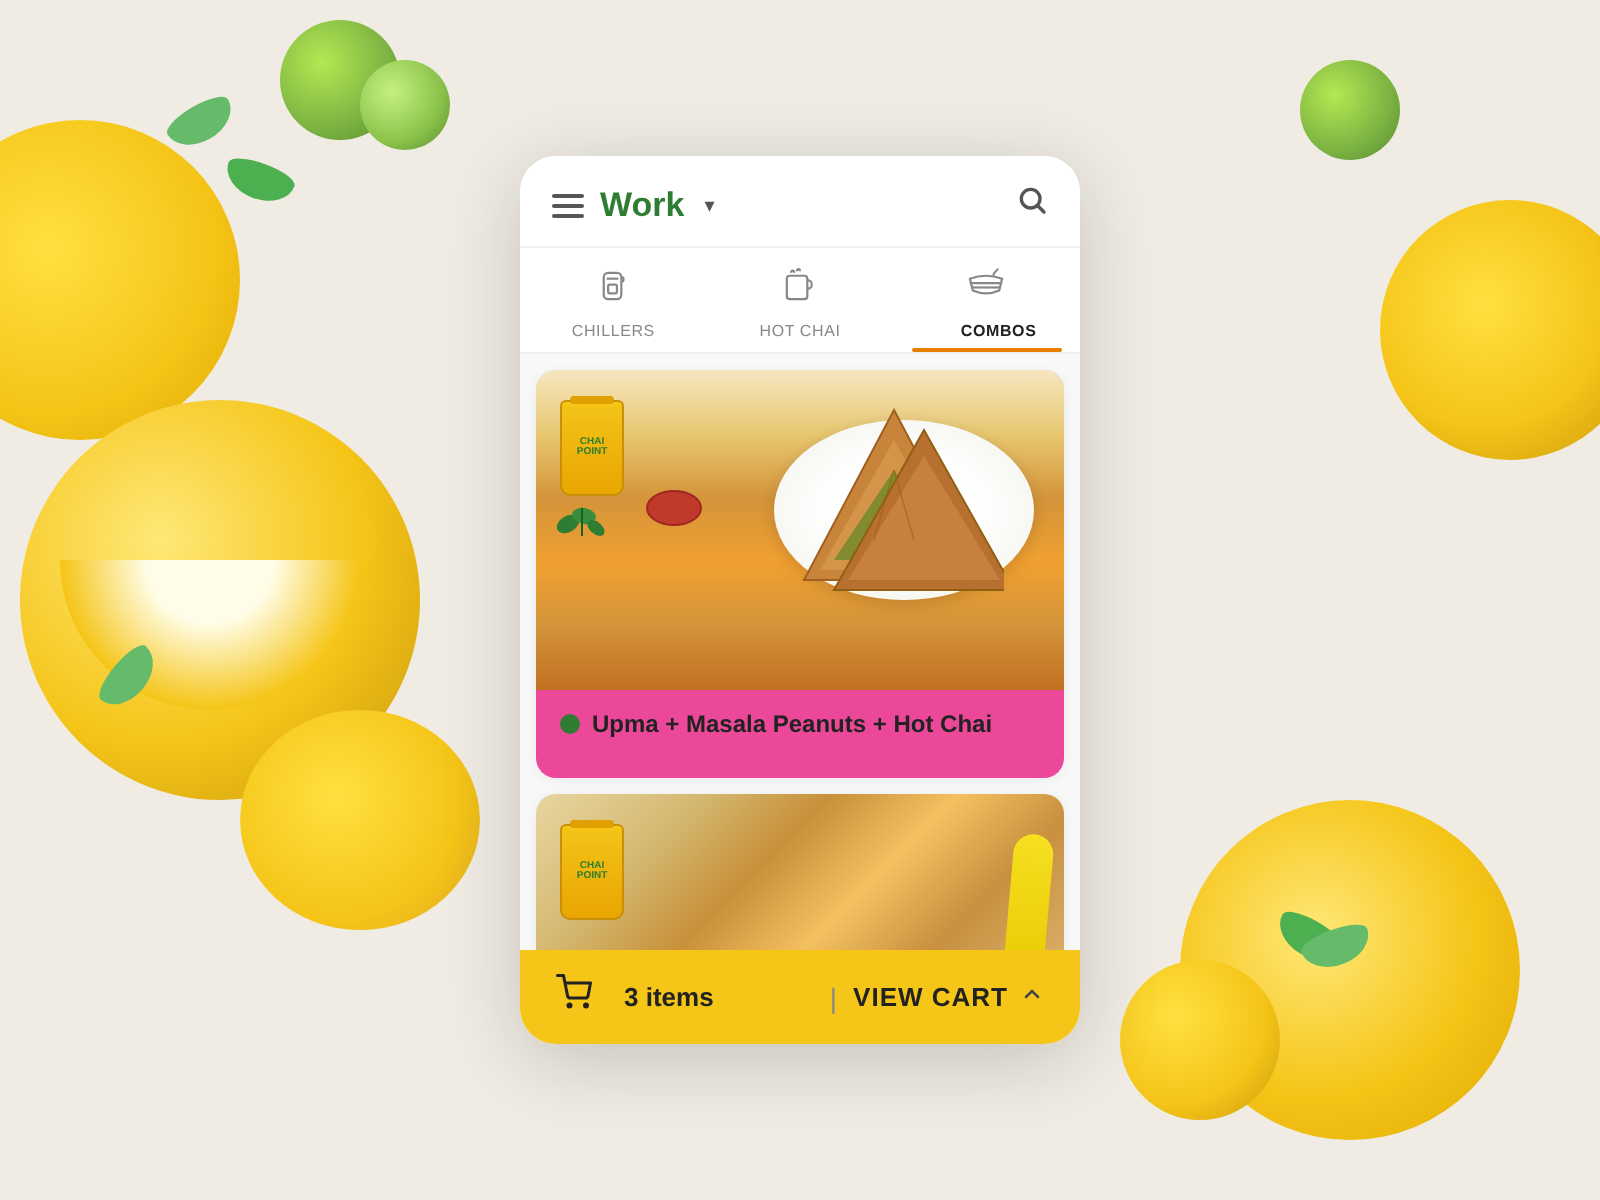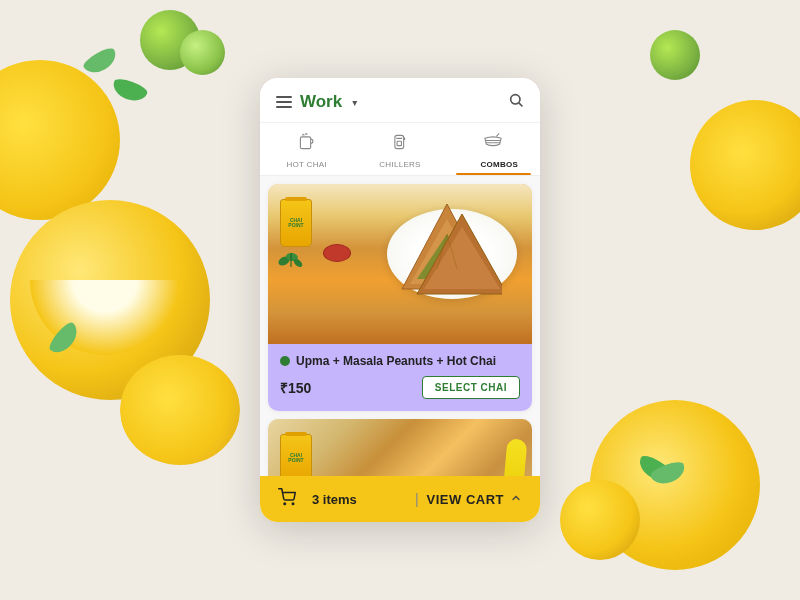--- a/index.html
+++ b/index.html
@@ -169,21 +169,21 @@
       height: 100%;
       background: linear-gradient(135deg, #e8c97a 0%, #d4a843 30%, #c8904a 50%, #e8c97a 70%, #d4a843 100%);
       position: relative;
       display: flex;
       align-items: center;
       justify-content: center;
     }
 
     .product-info {
       padding: 10px 12px 12px;
-      background: #c4b5fd;
+      background: #ec4899;
     }
 
     .product-name-row {
       display: flex;
       align-items: center;
       gap: 6px;
       margin-bottom: 8px;
     }
 
     .veg-dot {
@@ -414,38 +414,38 @@
         <circle cx="11" cy="11" r="7"></circle>
         <line x1="21" y1="21" x2="16.65" y2="16.65"></line>
       </svg>
     </button>
   </div>
 
   <div class="category-tabs">
     <div class="tab-item">
       <div class="tab-icon">
         <svg width="22" height="22" viewBox="0 0 30 30" fill="none" stroke="#888" stroke-width="1.5">
+          <rect x="8" y="6" width="12" height="18" rx="3" ry="3"></rect>
+          <line x1="10" y1="10" x2="18" y2="10"></line>
+          <path d="M20 9 C22 9 22 12 20 12"></path>
+          <rect x="11" y="14" width="6" height="6" rx="1"></rect>
+        </svg>
+      </div>
+      <span class="tab-label">CHILLERS</span>
+    </div>
+    <div class="tab-item">
+      <div class="tab-icon">
+        <svg width="22" height="22" viewBox="0 0 30 30" fill="none" stroke="#888" stroke-width="1.5">
           <rect x="6" y="8" width="14" height="16" rx="2" ry="2"></rect>
           <path d="M20 11 C24 11 24 17 20 17"></path>
           <path d="M9 6 C9 4 11 4 11 6"></path>
           <path d="M13 5 C13 3 15 3 15 5"></path>
         </svg>
       </div>
       <span class="tab-label">HOT CHAI</span>
-    </div>
-    <div class="tab-item">
-      <div class="tab-icon">
-        <svg width="22" height="22" viewBox="0 0 30 30" fill="none" stroke="#888" stroke-width="1.5">
-          <rect x="8" y="6" width="12" height="18" rx="3" ry="3"></rect>
-          <line x1="10" y1="10" x2="18" y2="10"></line>
-          <path d="M20 9 C22 9 22 12 20 12"></path>
-          <rect x="11" y="14" width="6" height="6" rx="1"></rect>
-        </svg>
-      </div>
-      <span class="tab-label">CHILLERS</span>
     </div>
     <div class="tab-item active">
       <div class="tab-icon">
         <svg width="22" height="22" viewBox="0 0 30 30" fill="none" stroke="#888" stroke-width="1.5">
           <path d="M4 10 Q15 6 26 10 L24 18 Q15 22 6 18 Z"></path>
           <line x1="4" y1="13" x2="26" y2="13"></line>
           <line x1="5" y1="16" x2="25" y2="16"></line>
           <path d="M20 8 C20 5 23 5 23 3"></path>
         </svg>
       </div>
@@ -493,24 +493,20 @@
               <ellipse cx="22" cy="14" rx="5" ry="3" fill="#2e7d32" transform="rotate(40 22 14)"></ellipse>
               <line x1="15" y1="18" x2="15" y2="4" stroke="#1b5e20" stroke-width="1"></line>
             </svg>
           </div>
         </div>
       </div>
       <div class="product-info">
         <div class="product-name-row">
           <div class="veg-dot"></div>
           <span class="product-name">Upma + Masala Peanuts + Hot Chai</span>
-        </div>
-        <div class="product-footer">
-          <span class="product-price">₹150</span>
-          <button class="select-btn">SELECT CHAI</button>
         </div>
       </div>
     </div>
 
     <div class="product-card">
       <div class="product-image-wrapper">
         <div class="sandwich-img">
 
           <div style="position:absolute;inset:0;background:linear-gradient(135deg,#e8d5a0 0%,#d4b870 20%,#c8903a 35%,#f5c060 50%,#c89040 65%,#e8d090 100%);"></div>
 

